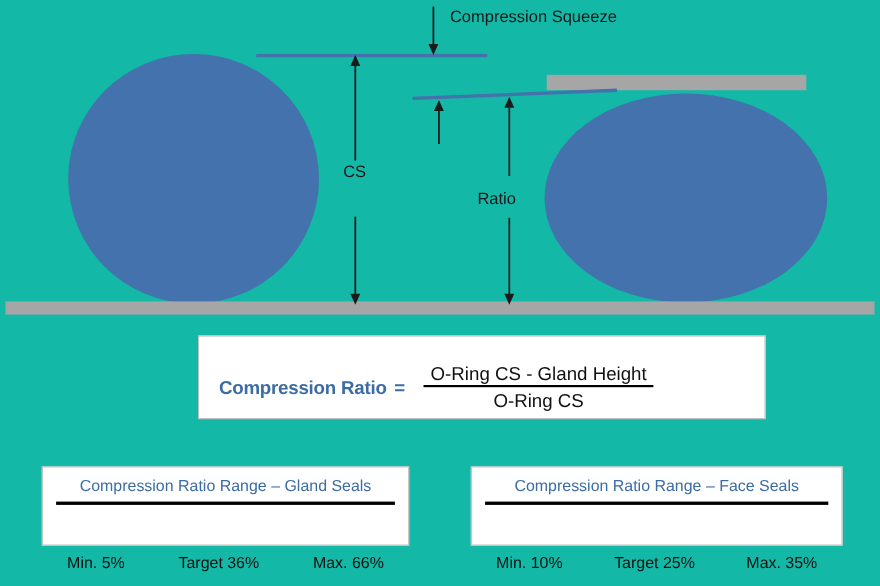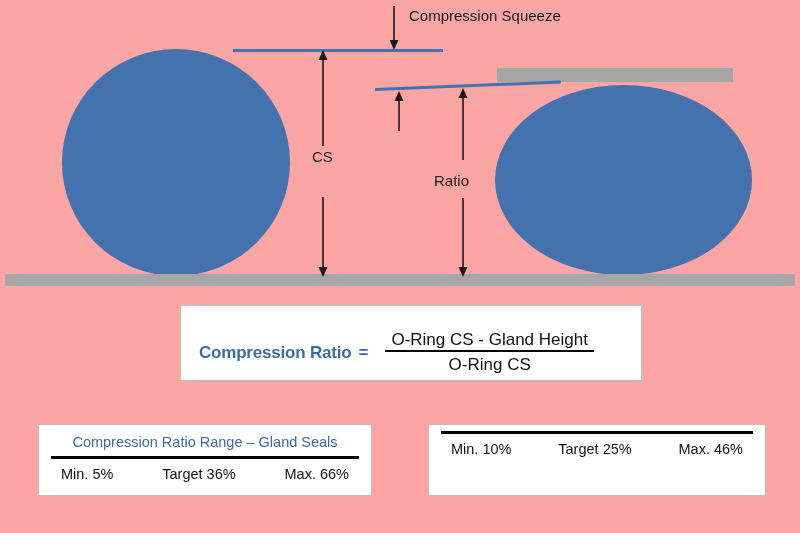--- a/index.html
+++ b/index.html
@@ -7,21 +7,21 @@
     padding: 0;
     background: #ffffff;
   }
   body {
     font-family: "Liberation Sans", sans-serif;
   }
   #canvas {
     position: relative;
     width: 800px;
     height: 533px;
-    background: #fca5a5;
+    background: #14b8a6;
     overflow: hidden;
   }
 
   
   .oring-circle {
     position: absolute;
     left: 62px;
     top: 49px;
     width: 228px;
     height: 227px;
@@ -95,21 +95,21 @@
   }
   .label-compression-squeeze { left: 409px; top: 7px; }
   .label-cs { left: 312px; top: 148px; }
   .label-height { left: 434px; top: 172px; }
 
   
   .formula-box {
     position: absolute;
     left: 180px;
     top: 305px;
-    width: 462px;
+    width: 516px;
     height: 76px;
     border: 1px solid #bfbfbf;
     background: #ffffff;
     box-sizing: border-box;
   }
   .formula-row {
     position: absolute;
     left: 18px;
     top: 24px;
     display: flex;
@@ -173,20 +173,21 @@
     height: 3px;
     background: #000000;
     margin: 6px 12px 0 12px;
   }
   .range-values {
     display: flex;
     justify-content: space-between;
     padding: 7px 22px 0 22px;
     font-size: 14.5px;
     color: #111111;
+    margin-top: 38px;
   }
   .range-values span { white-space: nowrap; }
 </style>
 </head>
 <body>
 
 <div id="canvas">
 
   <div class="oring-circle"></div>
   <div class="oring-ellipse"></div>
@@ -254,21 +255,22 @@
     <div class="range-title">Compression Ratio Range  – Gland Seals</div>
     <div class="range-rule"></div>
     <div class="range-values">
       <span>Min. 5%</span>
       <span>Target 36%</span>
       <span>Max. 66%</span>
     </div>
   </div>
 
   <div class="range-box range-box-right">
+    <div class="range-title">Compression Ratio Range  – Face Seals</div>
     <div class="range-rule"></div>
     <div class="range-values">
       <span>Min. 10%</span>
       <span>Target 25%</span>
-      <span>Max. 46%</span>
+      <span>Max. 35%</span>
     </div>
   </div>
 
 </div>
 
 </body></html>

